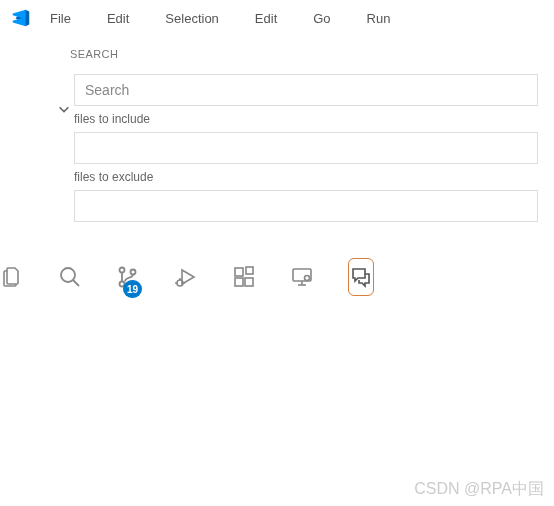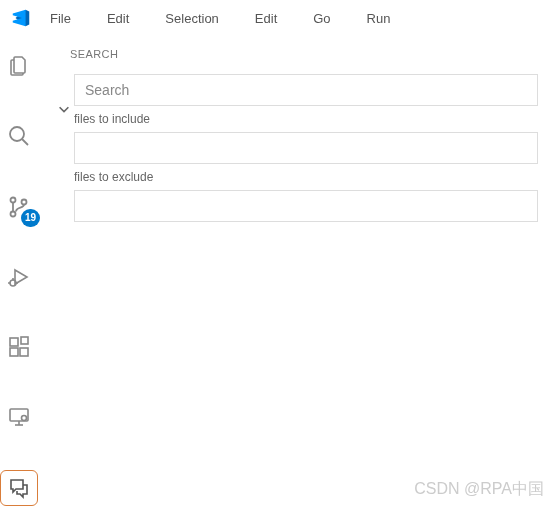--- a/index.html
+++ b/index.html
@@ -11,22 +11,22 @@
     }
     .titlebar {
       height: 36px; display: flex; align-items: center;
       padding: 0 10px; gap: 18px;
     }
     .logo { color: #0066b8; }
     .menu { display: flex; gap: 36px; }
     .menu-item { color: #555; cursor: pointer; }
     .main { display: flex; height: calc(100% - 36px); }
     .activity-bar {
-      width: 50px; display: flex; flex-direction: column;
-      align-items: flex-start; padding-top: 12px; gap: 34px;
+      width: 50px; display: flex; flex-direction: row;
+      align-items: center; padding-top: 12px; gap: 34px;
     }
     .activity-item {
       width: 38px; height: 38px;
       display: flex; align-items: center; justify-content: center;
       color: #888; cursor: pointer; position: relative;
       border-radius: 6px;
     }
     .activity-item.selected {
       border: 1.5px solid #d97d3a;
       color: #555;

